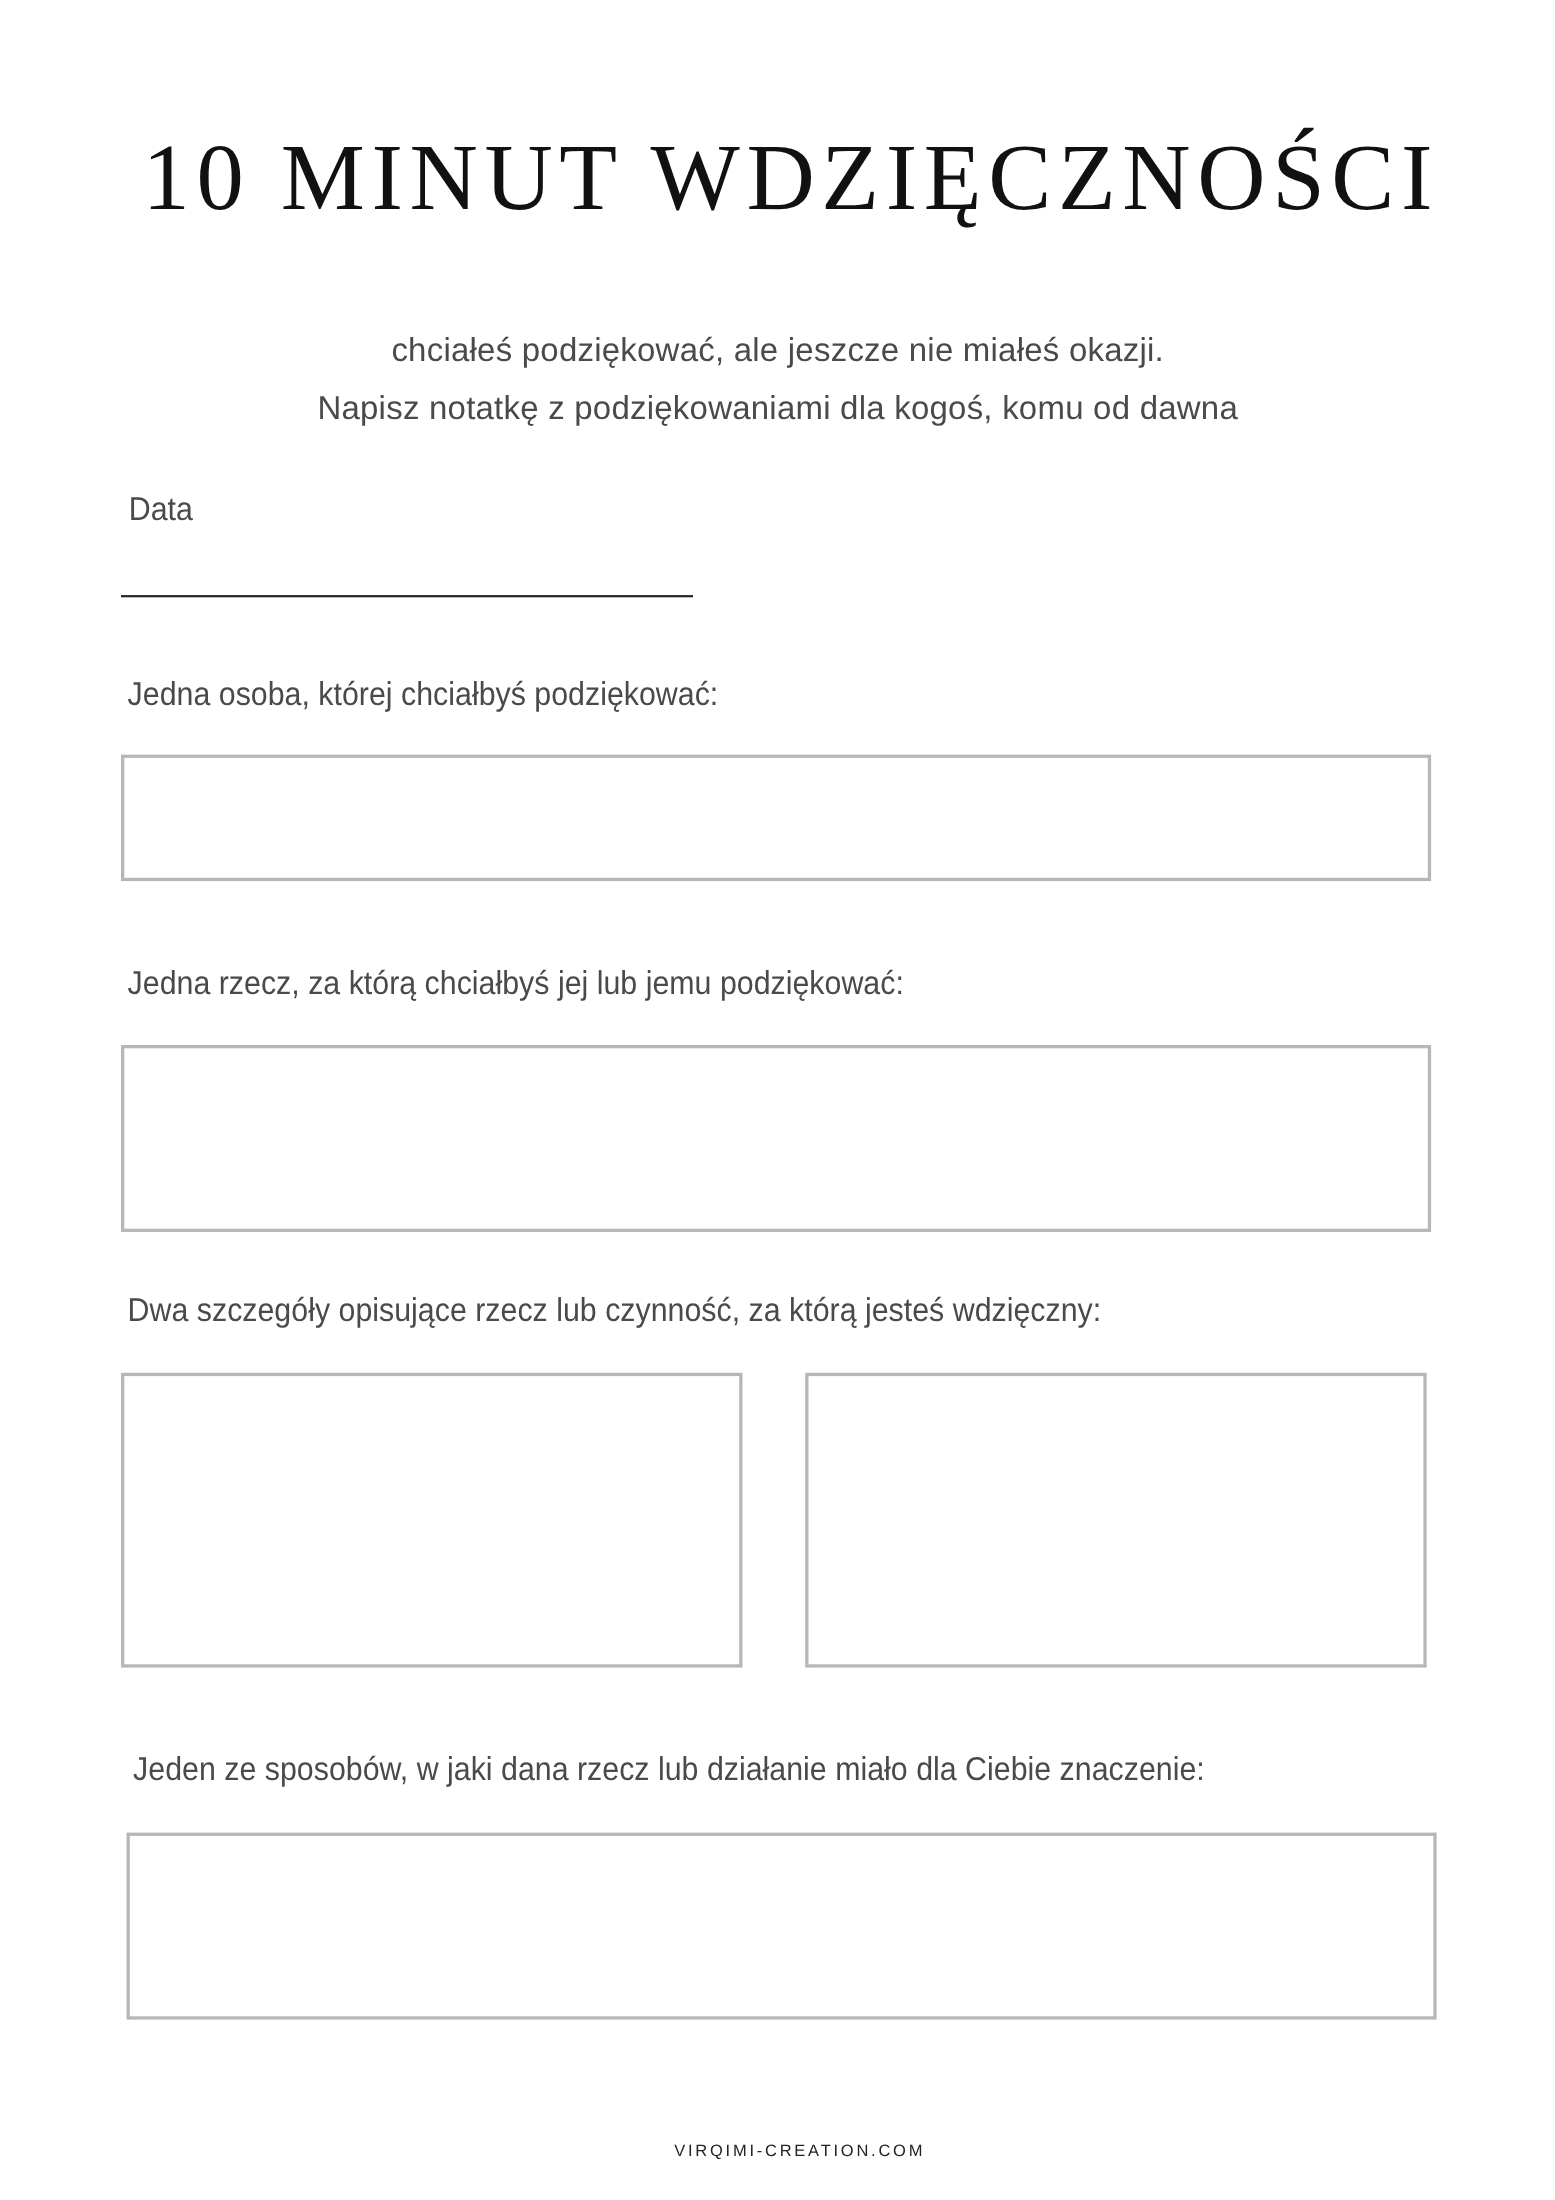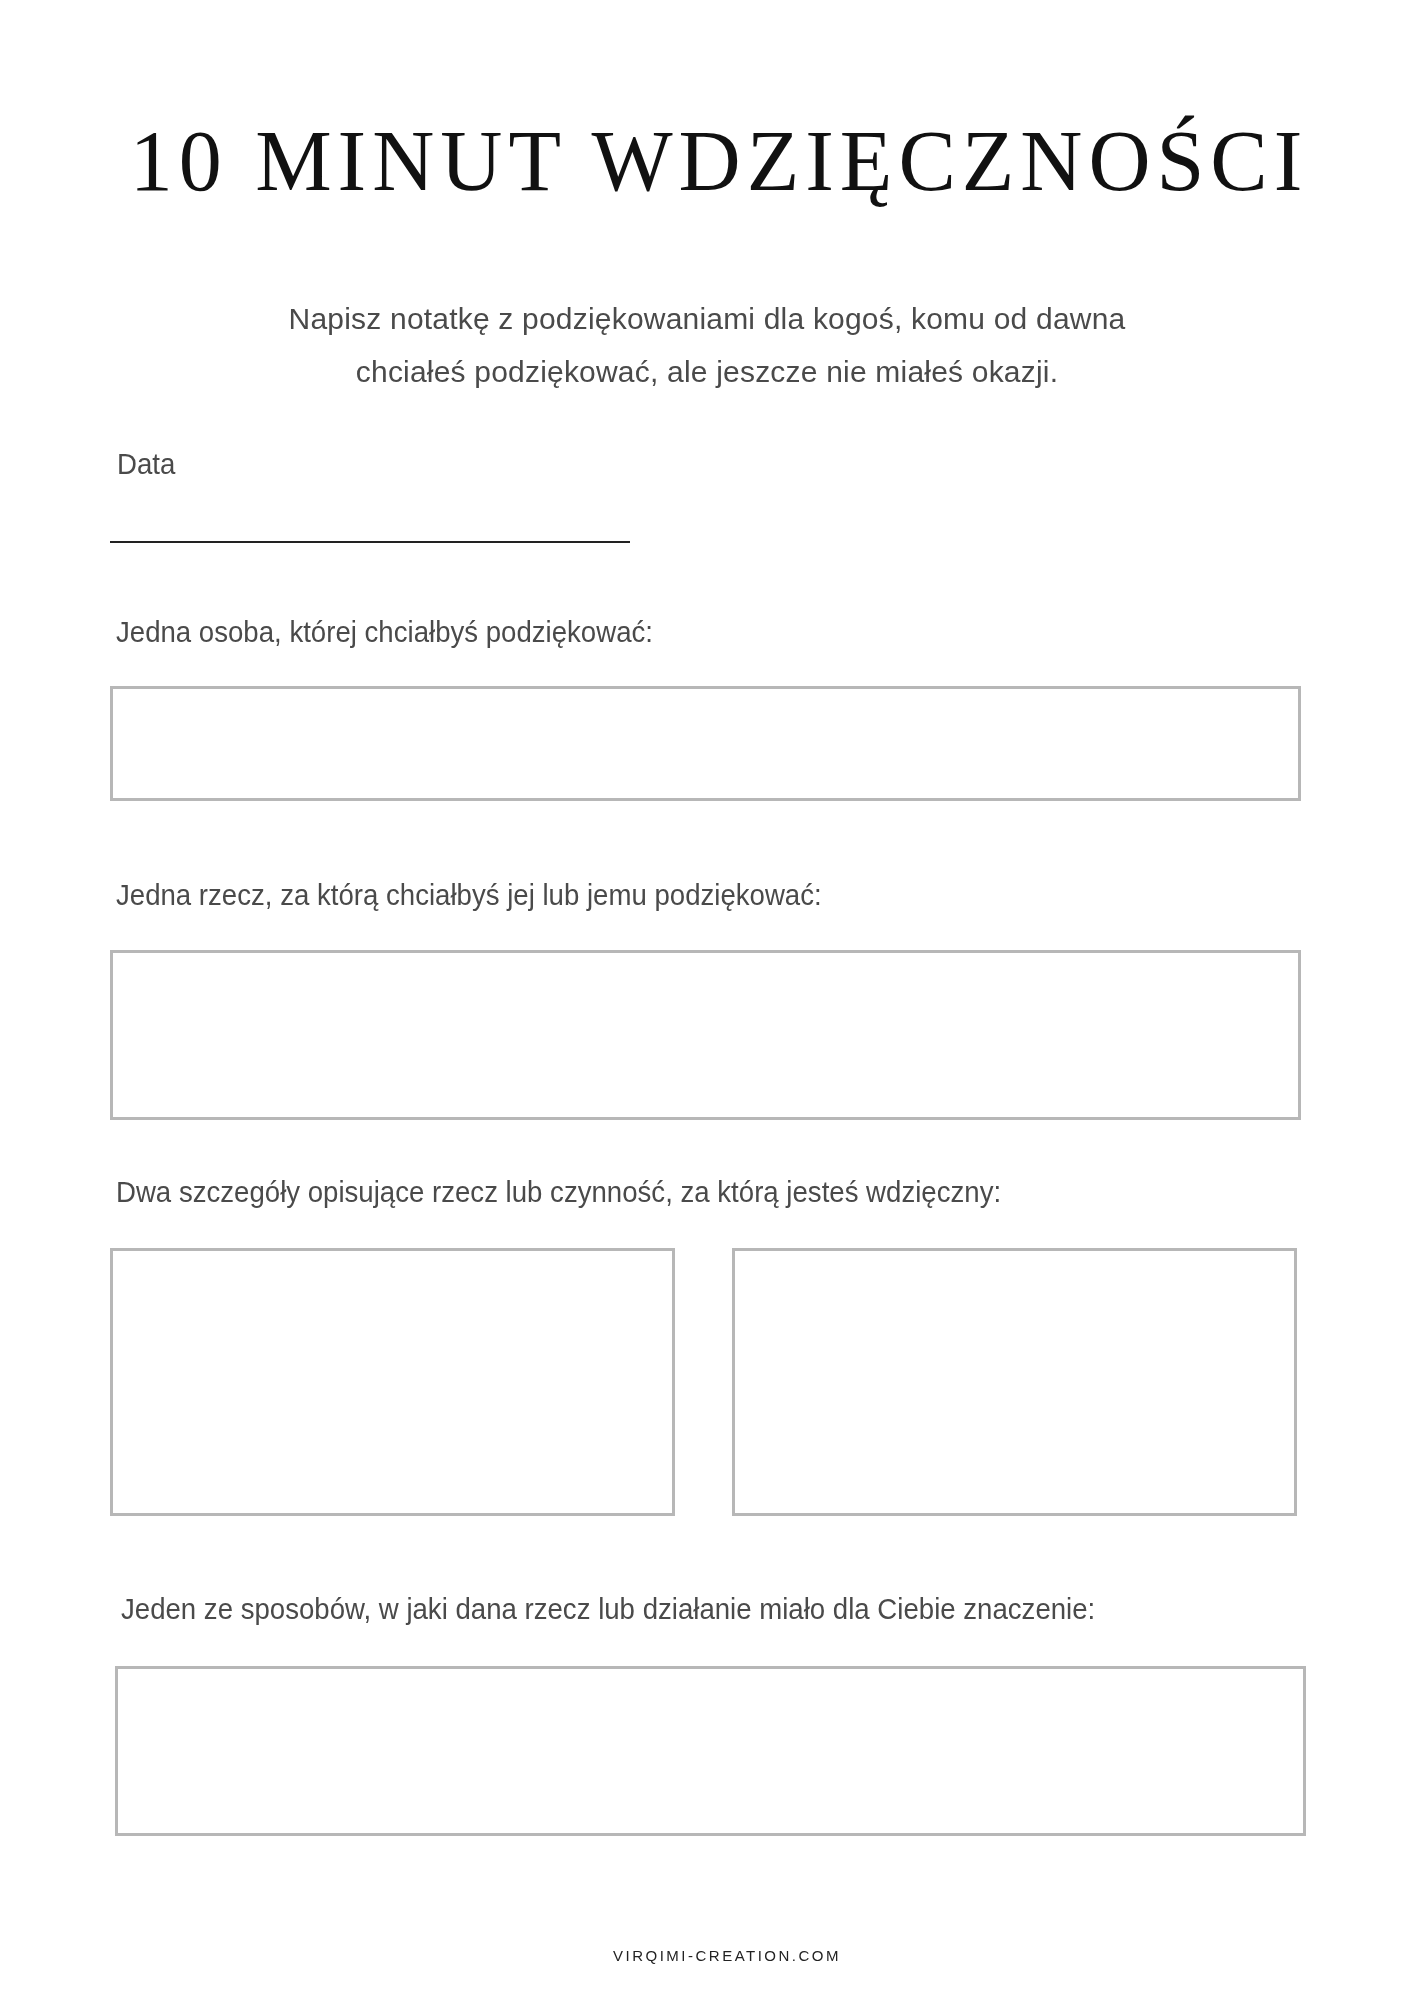--- a/index.html
+++ b/index.html
@@ -78,22 +78,22 @@
       color: #222222;
       margin-left: 20px;
     }
   </style>
 </head>
 <body>
 
 <div class="title">10 MINUT WDZIĘCZNOŚCI</div>
 
 <div class="subtitle">
+  <span>chciałeś podziękować, ale jeszcze nie miałeś okazji.</span>
   <span>Napisz notatkę z podziękowaniami dla kogoś, komu od dawna</span>
-  <span>chciałeś podziękować, ale jeszcze nie miałeś okazji.</span>
 </div>
 
 <div class="label" style="left:117px; top:449px;">Data</div>
 <div class="date-line"></div>
 
 <div class="label" style="left:116px; top:617px;">Jedna osoba, której chciałbyś podziękować:</div>
 <div class="box" style="left:110px; top:686px; width:1191px; height:115px;"></div>
 
 <div class="label" style="left:116px; top:880px;">Jedna rzecz, za którą chciałbyś jej lub jemu podziękować:</div>
 <div class="box" style="left:110px; top:950px; width:1191px; height:170px;"></div>

